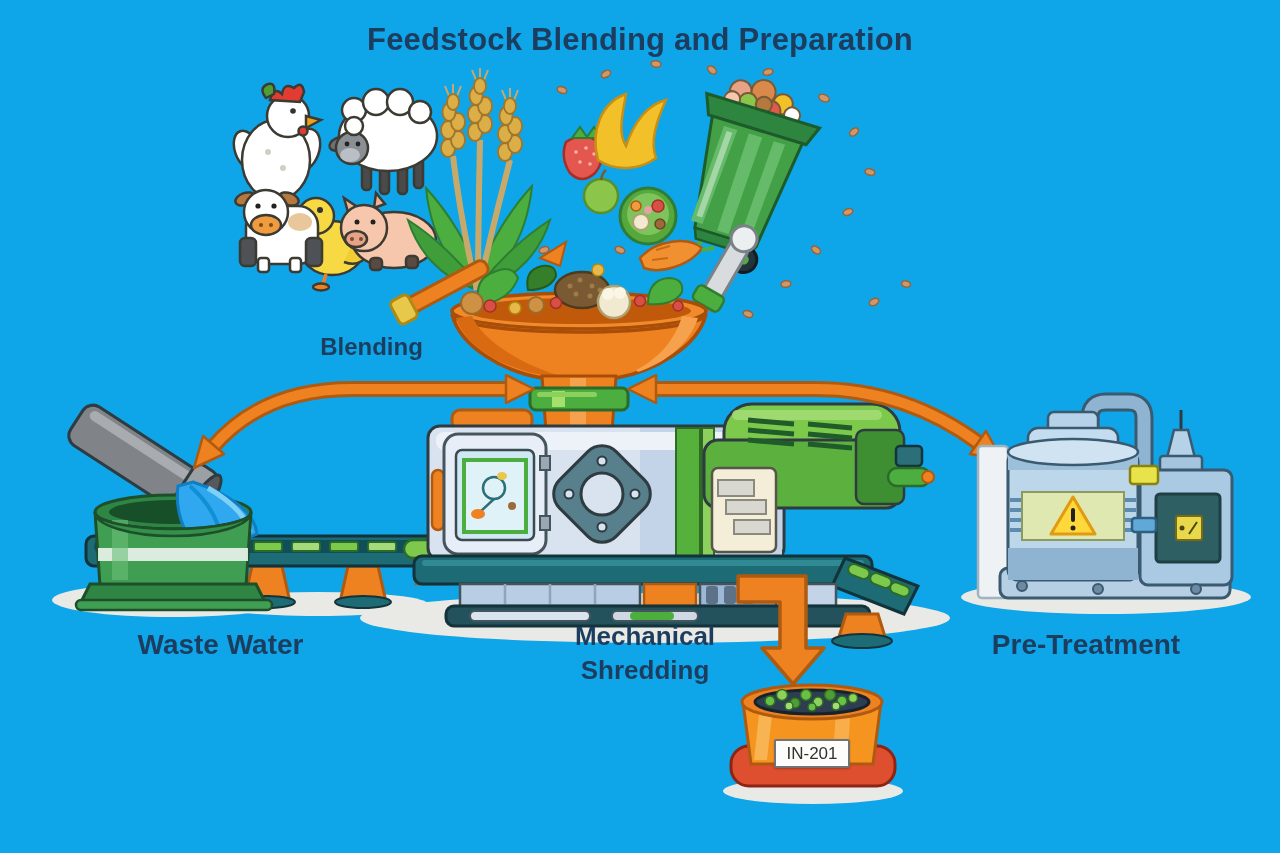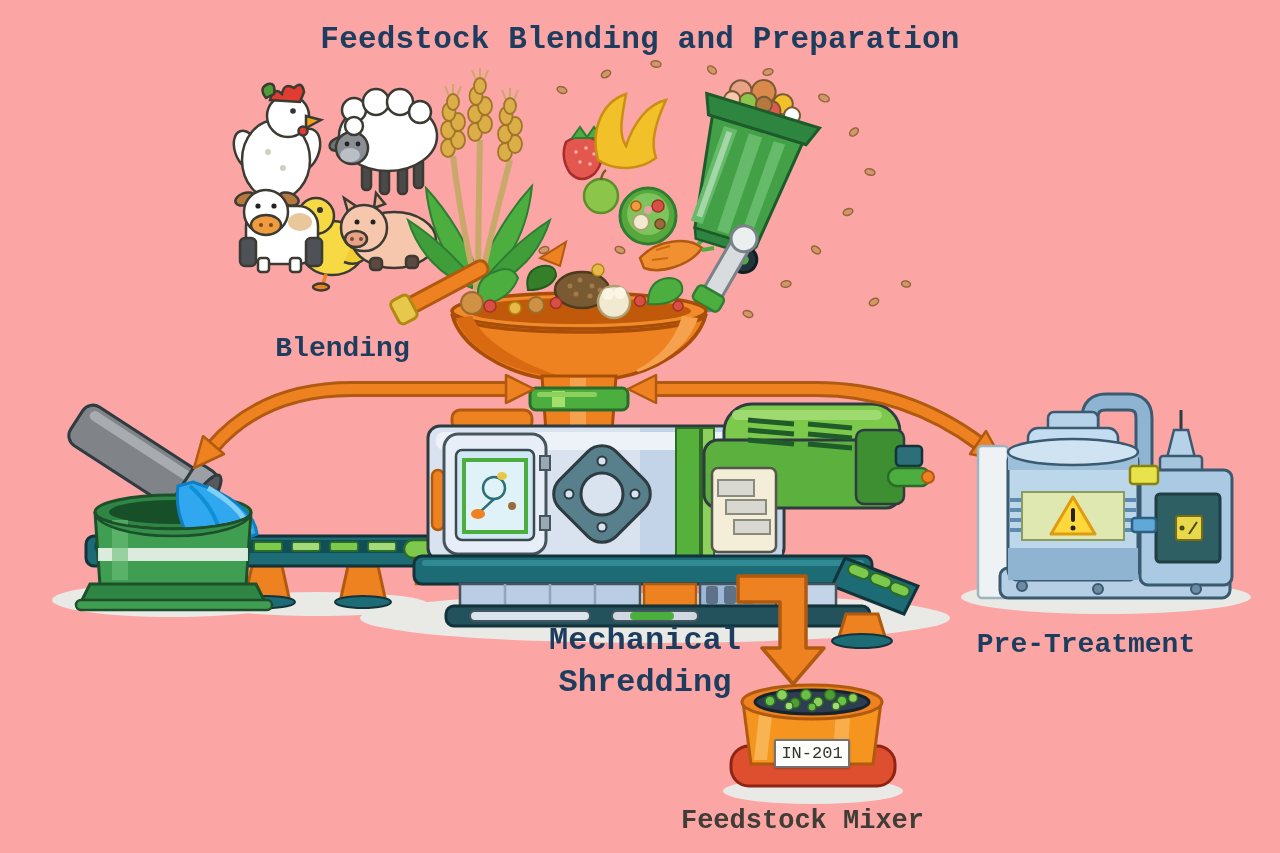--- a/index.html
+++ b/index.html
@@ -1,24 +1,24 @@
 <!DOCTYPE html>
 <html><head>
 <meta charset="utf-8">
 <style>
   html,body{margin:0;padding:0;background:#ffffff;}
-  #stage{position:relative;width:1280px;height:853px;background:#fca5a5;overflow:hidden;
-         font-family:Liberation Mono, monospace;}
+  #stage{position:relative;width:1280px;height:853px;background:#0ea5e9;overflow:hidden;
+         font-family:Liberation Sans, sans-serif;}
   #art{position:absolute;left:0;top:0;}
   .lbl{position:absolute;font-weight:700;color:#1d3d5f;text-align:center;line-height:1.3;}
   .title{top:20px;left:0;width:1280px;font-size:31px;letter-spacing:.2px;}
-  .blending{top:331px;left:235px;width:215px;font-size:28px;}
+  .blending{top:331px;left:264px;width:215px;font-size:24px;}
   .mixing{top:331px;left:762px;width:190px;font-size:28px;}
   .waste-water{top:627px;left:98px;width:245px;font-size:28px;}
-  .mech-shred{top:620px;left:530px;width:230px;font-size:32px;}
+  .mech-shred{top:620px;left:530px;width:230px;font-size:26px;}
   .pre-treat{top:627px;left:962px;width:248px;font-size:28px;}
   .feed-mixer{top:804px;left:680px;width:245px;font-size:27px;color:#403c36;}
   .bucket-tag{position:absolute;top:739px;left:774px;width:72px;height:25px;background:#fdfdfb;
       border:2px solid #737373;color:#33332e;font-size:17px;font-weight:400;text-align:center;
       line-height:25px;border-radius:2px;box-shadow:0 1px 2px rgba(0,0,0,.25);}
 </style>
 </head>
 <body>
 
 <div id="stage">
@@ -463,18 +463,18 @@
           <circle cx="853" cy="698" r="4.5" fill="#8ed05e"></circle>
       <circle cx="789" cy="706" r="4" fill="#a5d97a"></circle>
           <circle cx="812" cy="707" r="4" fill="#6abf45"></circle>
       <circle cx="836" cy="706" r="4" fill="#a5d97a"></circle>
     </g>
   </g>
 </svg>
 
 <div class="lbl title">Feedstock Blending and Preparation</div>
 <div class="lbl blending">Blending</div>
+<div class="lbl waste-water">Waste Water</div>
 <div class="lbl mech-shred">Mechanical Shredding</div>
 <div class="lbl pre-treat">Pre-Treatment</div>
-<div class="lbl feed-mixer">Feedstock Mixer</div>
 <div class="bucket-tag">IN-201</div>
 
 </div>
 
 </body></html>

